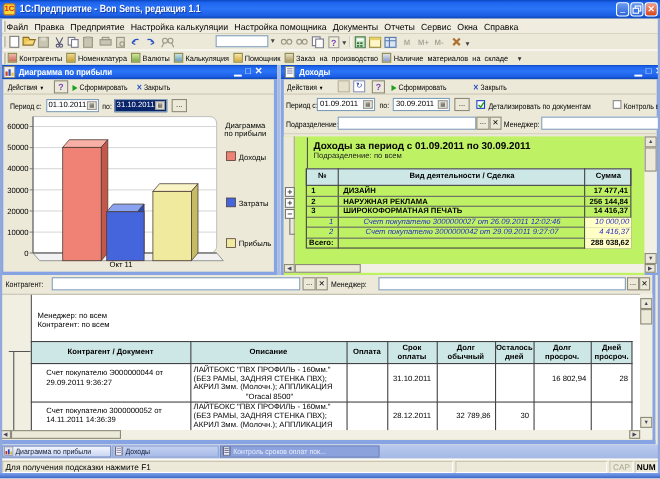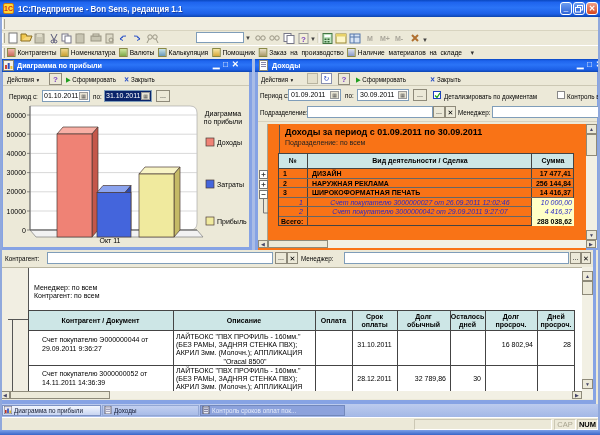--- a/index.html
+++ b/index.html
@@ -31,20 +31,21 @@
       <svg width="10" height="11" viewBox="0 0 10 11">
         <rect x="3.5" y="2.5" width="5" height="4.5" fill="none" stroke="#fff" stroke-width="1"></rect>
         <rect x="1.5" y="4.5" width="5" height="4.5" fill="#3E74E0" stroke="#fff" stroke-width="1"></rect>
       </svg>
     </div>
   <div class="abs" style="left:586px;top:2px;width:12px;height:13px;background:linear-gradient(#F0A088,#D8441C);border:1px solid #fff;border-radius:3px;color:#fff;font-size:8px;line-height:12px;text-align:center;font-weight:bold;">✕</div>
 </div>
 
 <div class="abs" style="left:0;top:17px;width:600px;height:14px;background:#F0EDE0;border-bottom:1px solid #d8d4c0;">
   <div class="abs grip" style="left:2px;top:2px;"></div>
+  <div class="abs" style="left:6px;top:3px;font-size:8px;word-spacing:3.4px;white-space:nowrap;">Файл Правка Предприятие <span style="word-spacing:0">Настройка калькуляции</span> <span style="word-spacing:0">Настройка помощника</span> Документы Отчеты Сервис Окна Справка</div>
 </div>
 
 <div class="abs" style="left:0;top:31px;width:600px;height:14px;background:#ECE9D8;" id="tb1">
   <div class="abs grip" style="left:2px;top:2px;"></div>
   <svg class="abs" style="left:7px;top:1px;" width="220" height="12" viewBox="0 0 220 12">
 
     <rect x="2" y="1" width="8" height="10" fill="#fff" stroke="#777"></rect>
 
     <path d="M14 9 L16 4 L25 4 L23 9 Z" fill="#F7D77A" stroke="#8A6D1F"></path>
     <path d="M14 9 L14 2 L19 2 L20 4" fill="#F0C84F" stroke="#8A6D1F"></path>
@@ -270,21 +271,21 @@
   <div class="abs" style="left:3px;top:46px;width:339px;height:15px;">
     <div class="abs lbl" style="left:2px;top:3px;">Подразделение:</div>
     <div class="abs inp" style="left:49px;top:1px;width:126px;height:12px;"></div>
     <div class="abs btnf" style="left:175px;top:1px;width:12px;height:12px;font-size:7px;text-align:center;line-height:9px;">...</div>
     <div class="abs btnf" style="left:187px;top:1px;width:11px;height:12px;font-size:7px;text-align:center;line-height:11px;">✕</div>
     <div class="abs lbl" style="left:200px;top:3px;">Менеджер:</div>
     <div class="abs inp" style="left:234px;top:1px;width:108px;height:12px;"></div>
   </div>
   <div class="abs" style="left:3px;top:62px;width:339px;height:1px;background:#D6D2C0;"></div>
 
-  <div class="abs" style="left:3px;top:65px;width:328px;height:132px;background:#f97316;">
+  <div class="abs" style="left:3px;top:65px;width:328px;height:132px;background:#bef264;">
 
     <div class="abs" style="left:0;top:0;width:10px;height:116px;background:#ECE9D8;border-right:1px solid #A8A494;"></div>
     <svg class="abs" style="left:0;top:0;" width="22" height="116" viewBox="0 0 22 116">
       <g fill="#fff" stroke="#777">
         <rect x="1.5" y="111.5" width="0" height="0"></rect>
         <rect x="1.5" y="46.5" width="8" height="8"></rect>
         <rect x="1.5" y="56.5" width="8" height="8"></rect>
         <rect x="1.5" y="66.5" width="8" height="8"></rect>
       </g>
       <g stroke="#333" stroke-width="0.8">
@@ -458,20 +459,21 @@
   <div class="abs" style="left:200px;top:1px;width:145px;height:11px;background:#8CA2DC;border:1px solid #7288BC;font-size:7px;color:#E6ECFA;line-height:10px;white-space:nowrap;overflow:hidden;">
     <svg width="8" height="8" viewBox="0 0 8 8" style="display:inline-block;vertical-align:-1px;margin:0 2px 0 1px;">
         <rect x="1" y="0" width="6" height="8" fill="#E8ECF8" stroke="#556"></rect>
         <rect x="2" y="1.5" width="4" height="0.8" fill="#668"></rect>
         <rect x="2" y="3.2" width="4" height="0.8" fill="#668"></rect>
         <rect x="2" y="4.9" width="4" height="0.8" fill="#668"></rect>
       </svg><span style="display:inline-block;transform:scaleX(0.9);transform-origin:0 50%;">Контроль сроков оплат пок...</span></div>
 </div>
 
 <div class="abs" style="left:0;top:417px;width:600px;height:13px;background:#ECE9D8;border-top:1px solid #fff;">
+  <div class="abs" style="left:2px;top:1px;width:410px;height:11px;border:1px solid #cbc7b4;border-right-color:#fff;border-bottom-color:#fff;font-size:7.5px;line-height:10px;padding-left:2px;">Для получения подсказки нажмите F1</div>
   <div class="abs" style="left:414px;top:1px;width:138px;height:11px;border:1px solid #cbc7b4;border-right-color:#fff;border-bottom-color:#fff;"></div>
   <div class="abs" style="left:554px;top:1px;width:22px;height:11px;border:1px solid #cbc7b4;border-right-color:#fff;border-bottom-color:#fff;font-size:7.5px;line-height:10px;color:#A8A490;text-align:center;">CAP</div>
   <div class="abs" style="left:577px;top:1px;width:21px;height:11px;border:1px solid #cbc7b4;border-right-color:#fff;border-bottom-color:#fff;font-size:7.5px;line-height:10px;font-weight:bold;text-align:center;">NUM</div>
 </div>
 
 <div class="abs" style="left:0;top:430px;width:600px;height:5px;background:linear-gradient(#7DA1E8,#3865C8);"></div>
 
 <div class="abs" style="left:0;top:17px;width:2px;height:413px;background:#90A8DC;"></div>
 <div class="abs" style="left:598px;top:17px;width:2px;height:413px;background:#90A8DC;"></div>
 

